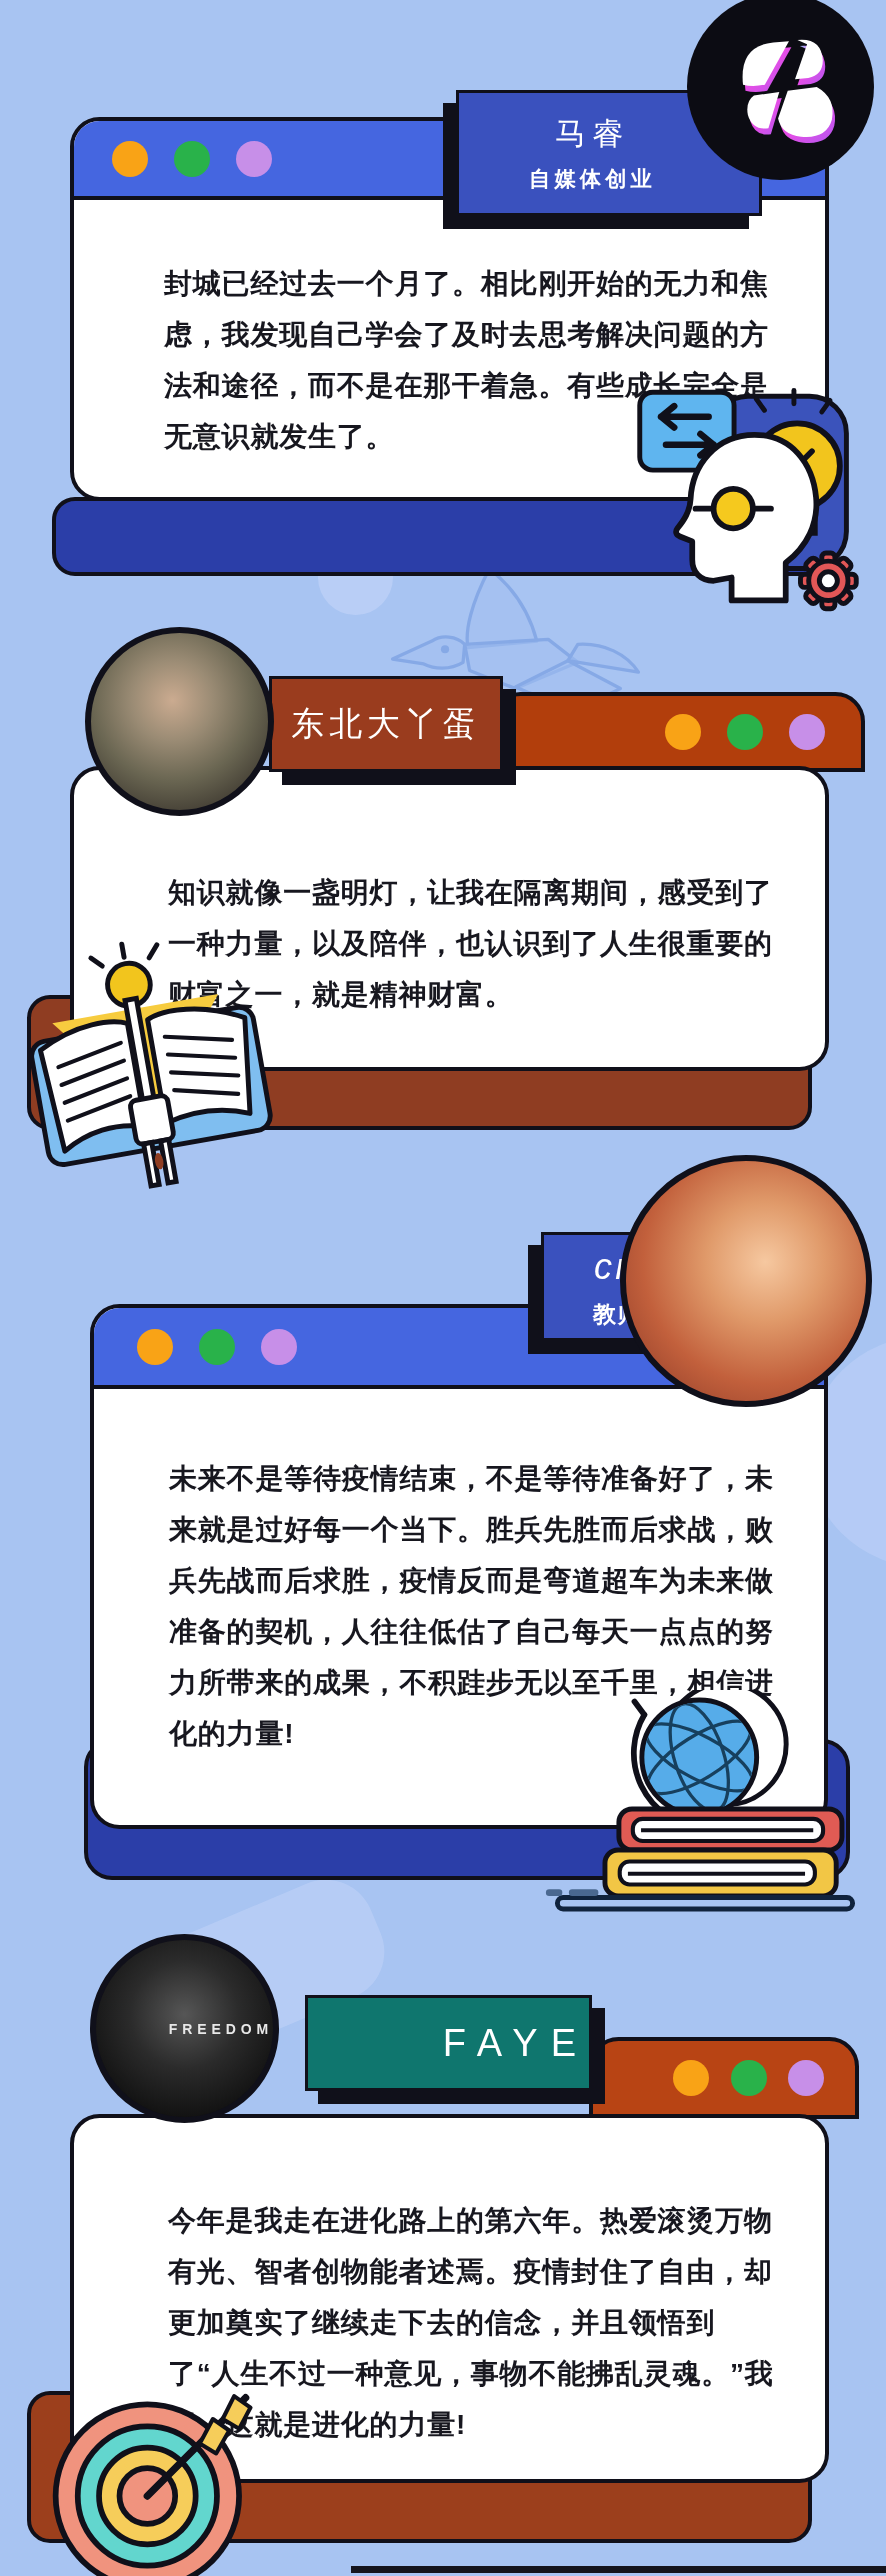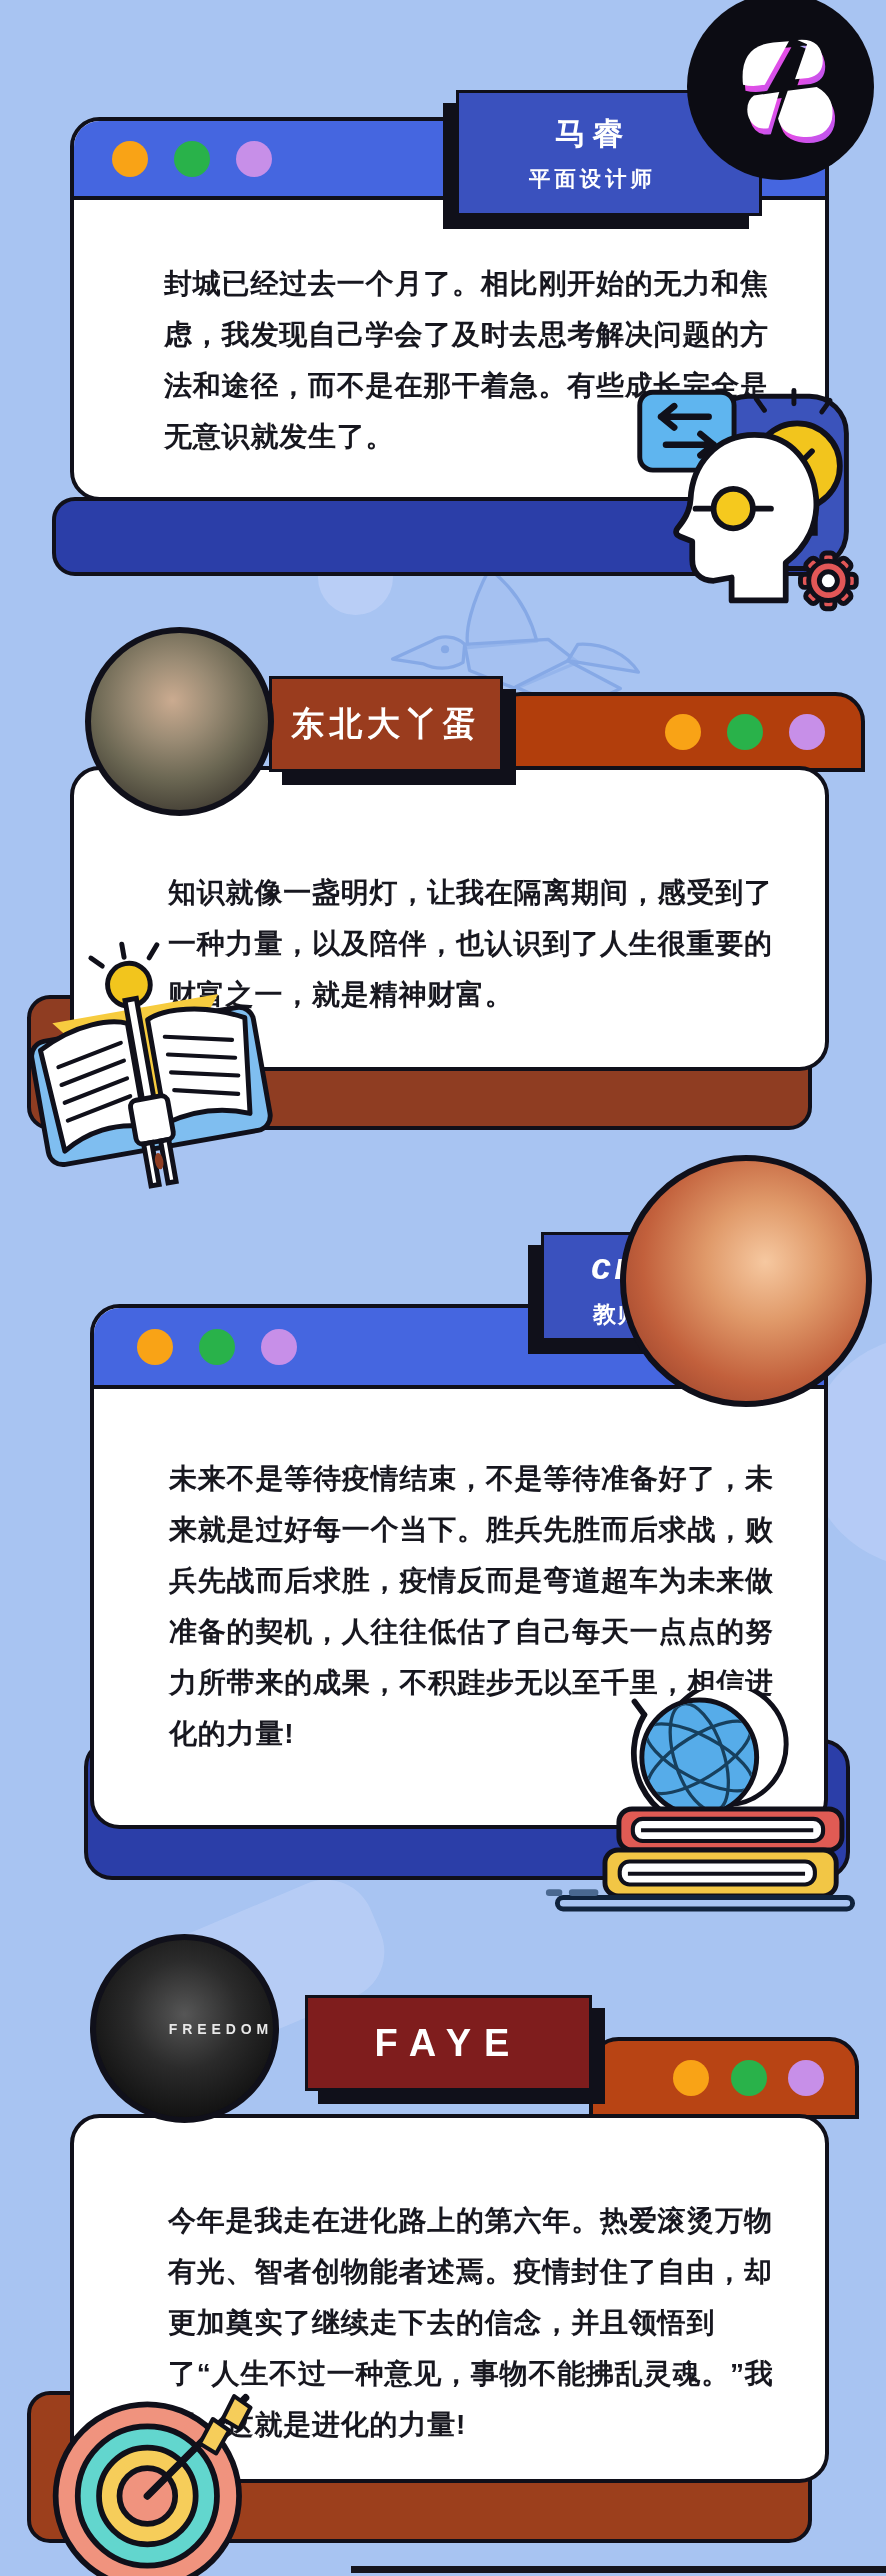--- a/index.html
+++ b/index.html
@@ -22,21 +22,21 @@
   .win{position:absolute;background:#FFFFFF;border:4.1px solid #10101A;border-radius:29.5px;overflow:hidden;z-index:2;}
   .titlebar{display:flex;align-items:center;border-bottom:4.1px solid #10101A;}
   .titlebar-free{position:absolute;display:flex;align-items:center;background:#B23E0C;
                  border:4.1px solid #10101A;border-radius:29.5px 29.5px 0 0;z-index:2;}
   .dots{display:flex;gap:26px;}
   .dot{width:36px;height:36px;border-radius:50%;}
   .dot.o{background:#F9A316;} .dot.g{background:#29B24A;} .dot.p{background:#C78FE8;}
   .quote{font-size:28px;line-height:51px;font-weight:700;color:#17171F;letter-spacing:0.8px;margin-left:37px;}
   .banner{position:absolute;border:3.3px solid #10101A;color:#fff;text-align:center;
           display:flex;flex-direction:column;justify-content:center;z-index:5;}
-  .banner .bname{font-weight:700;}
+  .banner .bname{font-weight:400;}
   .banner .brole{font-weight:700;}
   .avatar{position:absolute;border:6.6px solid #10101A;border-radius:50%;z-index:6;
           display:flex;align-items:flex-end;justify-content:center;}
   .iconsvg{position:absolute;}
   
   .c1-base{left:52px;top:497px;width:769px;height:71px;background:#2B3EA8;}
   .c1-win{left:70px;top:117px;width:751px;height:376px;}
   .c1-titlebar{height:75px;background:#4566E0;padding-left:38px;}
   .c1-quote{padding:29.5px 46px 0 53px;}
   .c1-banner{left:456px;top:90px;width:267px;height:120px;background:#3A51BE;
@@ -68,22 +68,22 @@
   .c3-banner .brole{font-size:23px;letter-spacing:1.6px;margin-top:6.6px;}
   .c3-avatar{left:620px;top:1155px;width:240px;height:240px;z-index:5;
              background:radial-gradient(circle at 58% 42%,#F6C8A0 0%,#E09A6A 30%,#C2603C 62%,#8E3B28 95%);}
   .c3-icon{left:541px;top:1690px;width:328px;height:238px;z-index:3;}
   
   .c4-base{left:27px;top:2391px;width:777px;height:144px;background:#9C3F1C;}
   .c4-win{left:70px;top:2114px;width:751px;height:361px;}
   .c4-quote{padding:49px 46px 0 57px;}
   .c4-titlebar{left:589px;top:2037px;width:231px;height:74px;background:#B84414;
                justify-content:flex-end;padding-right:31px;}
-  .c4-banner{left:305px;top:1995px;width:281px;height:90px;background:#7f1d1d;
-             box-shadow:13px 13px 0 #10101A;}
+  .c4-banner{left:305px;top:1995px;width:281px;height:90px;background:#0f766e;
+             box-shadow:13px 13px 0 #10101A;text-align:right;}
   .c4-banner .bname{font-size:38px;letter-spacing:13px;}
   .c4-avatar{left:90px;top:1934px;width:177px;height:177px;flex-direction:column;
              background:radial-gradient(circle at 50% 42%,#565656 0%,#2B2B2B 40%,#0C0C0C 85%);}
   .c4-avatar .freedom{color:#E8E8E8;font-size:14px;letter-spacing:4.9px;font-weight:700;}
   .c4-icon{left:39px;top:2383px;width:238px;height:217px;z-index:4;}
 </style>
 </head>
 <body>
 
 <div class="canvas">
@@ -111,21 +111,21 @@
           <span class="dot o"></span>
           <span class="dot g"></span>
           <span class="dot p"></span>
         </div>
       </div>
       <p class="quote c1-quote">封城已经过去一个月了。相比刚开始的无力和焦虑，我发现自己学会了及时去思考解决问题的方法和途径，而不是在那干着急。有些成长完全是无意识就发生了。</p>
     </div>
 
     <div class="banner c1-banner abs">
       <div class="bname">马睿</div>
-      <div class="brole">平面设计师</div>
+      <div class="brole">自媒体创业</div>
     </div>
 
     <div class="c1-logo abs">
       <svg width="123" height="139" viewBox="0 0 200 230">
         <defs>
           <linearGradient id="lg" x1="0" y1="0" x2="1" y2="1">
             <stop offset="0" stop-color="#8FD4FF"></stop>
             <stop offset="0.35" stop-color="#F04BE3"></stop>
             <stop offset="1" stop-color="#B558F0"></stop>
           </linearGradient>

